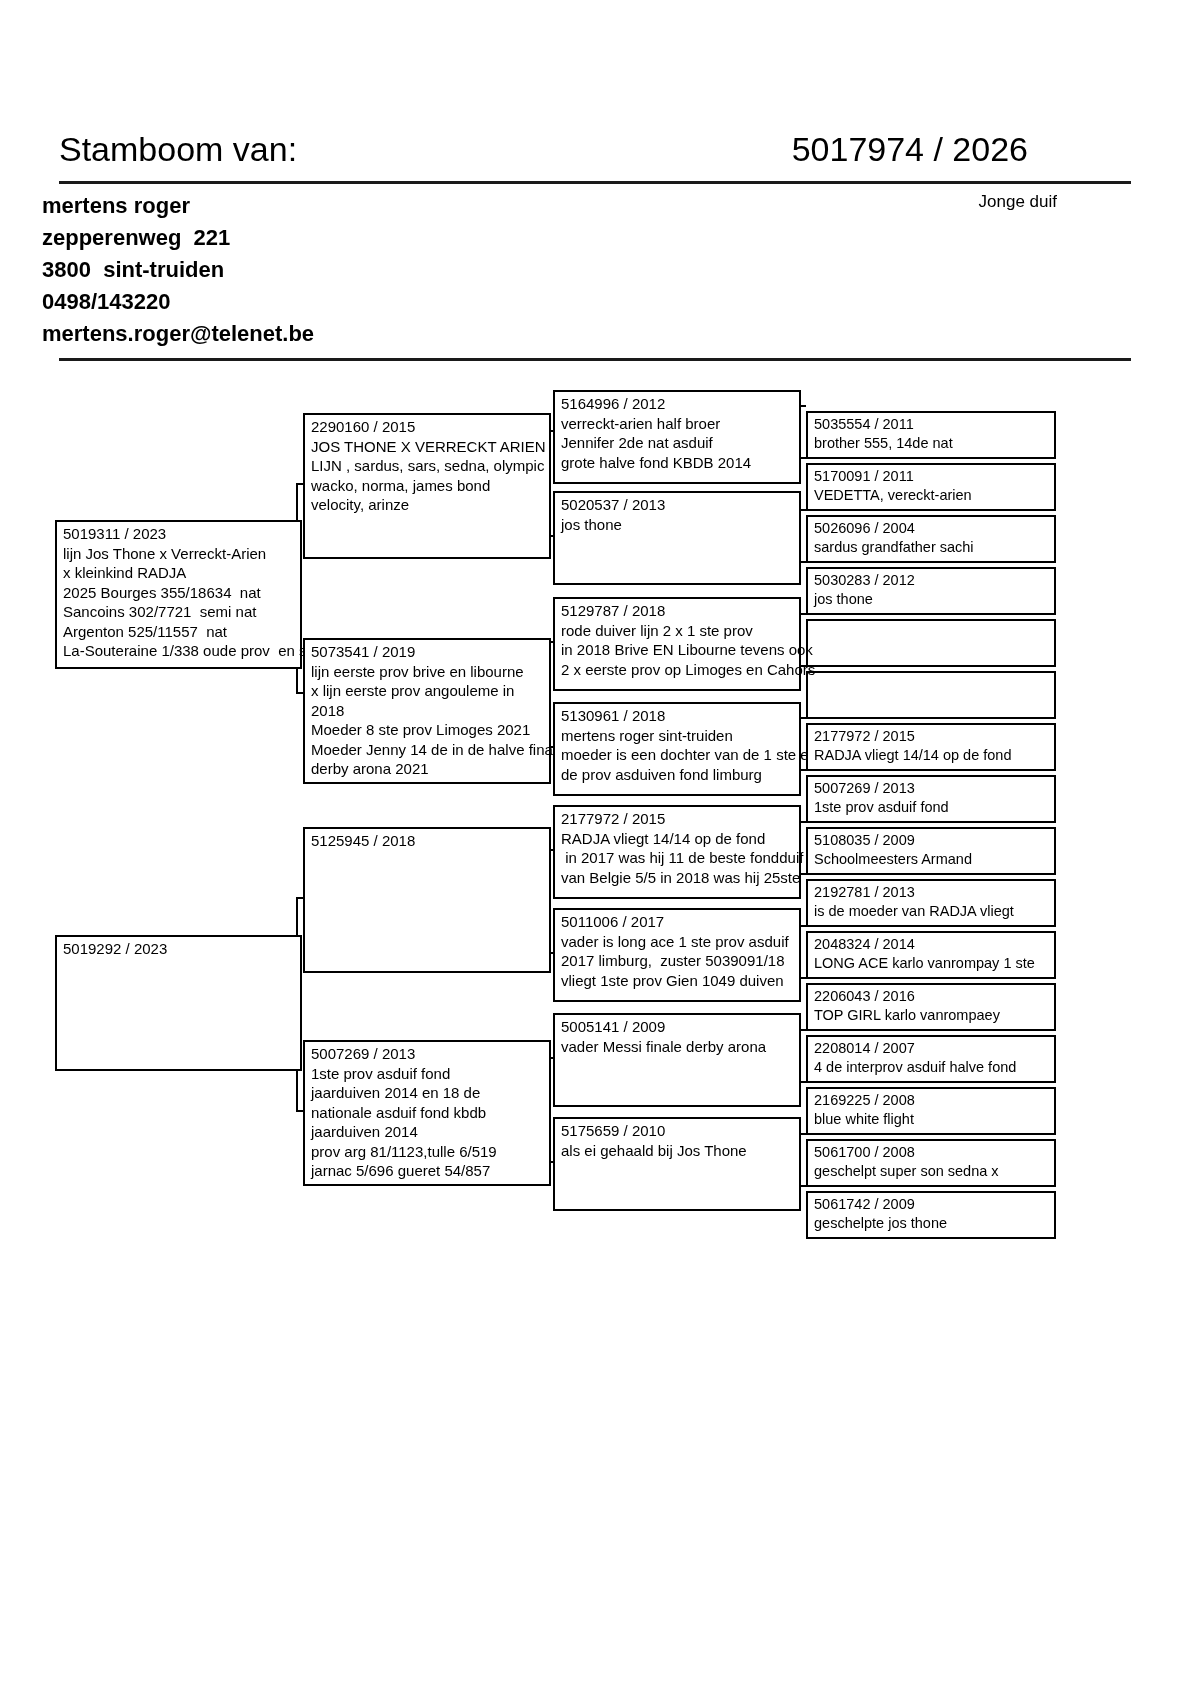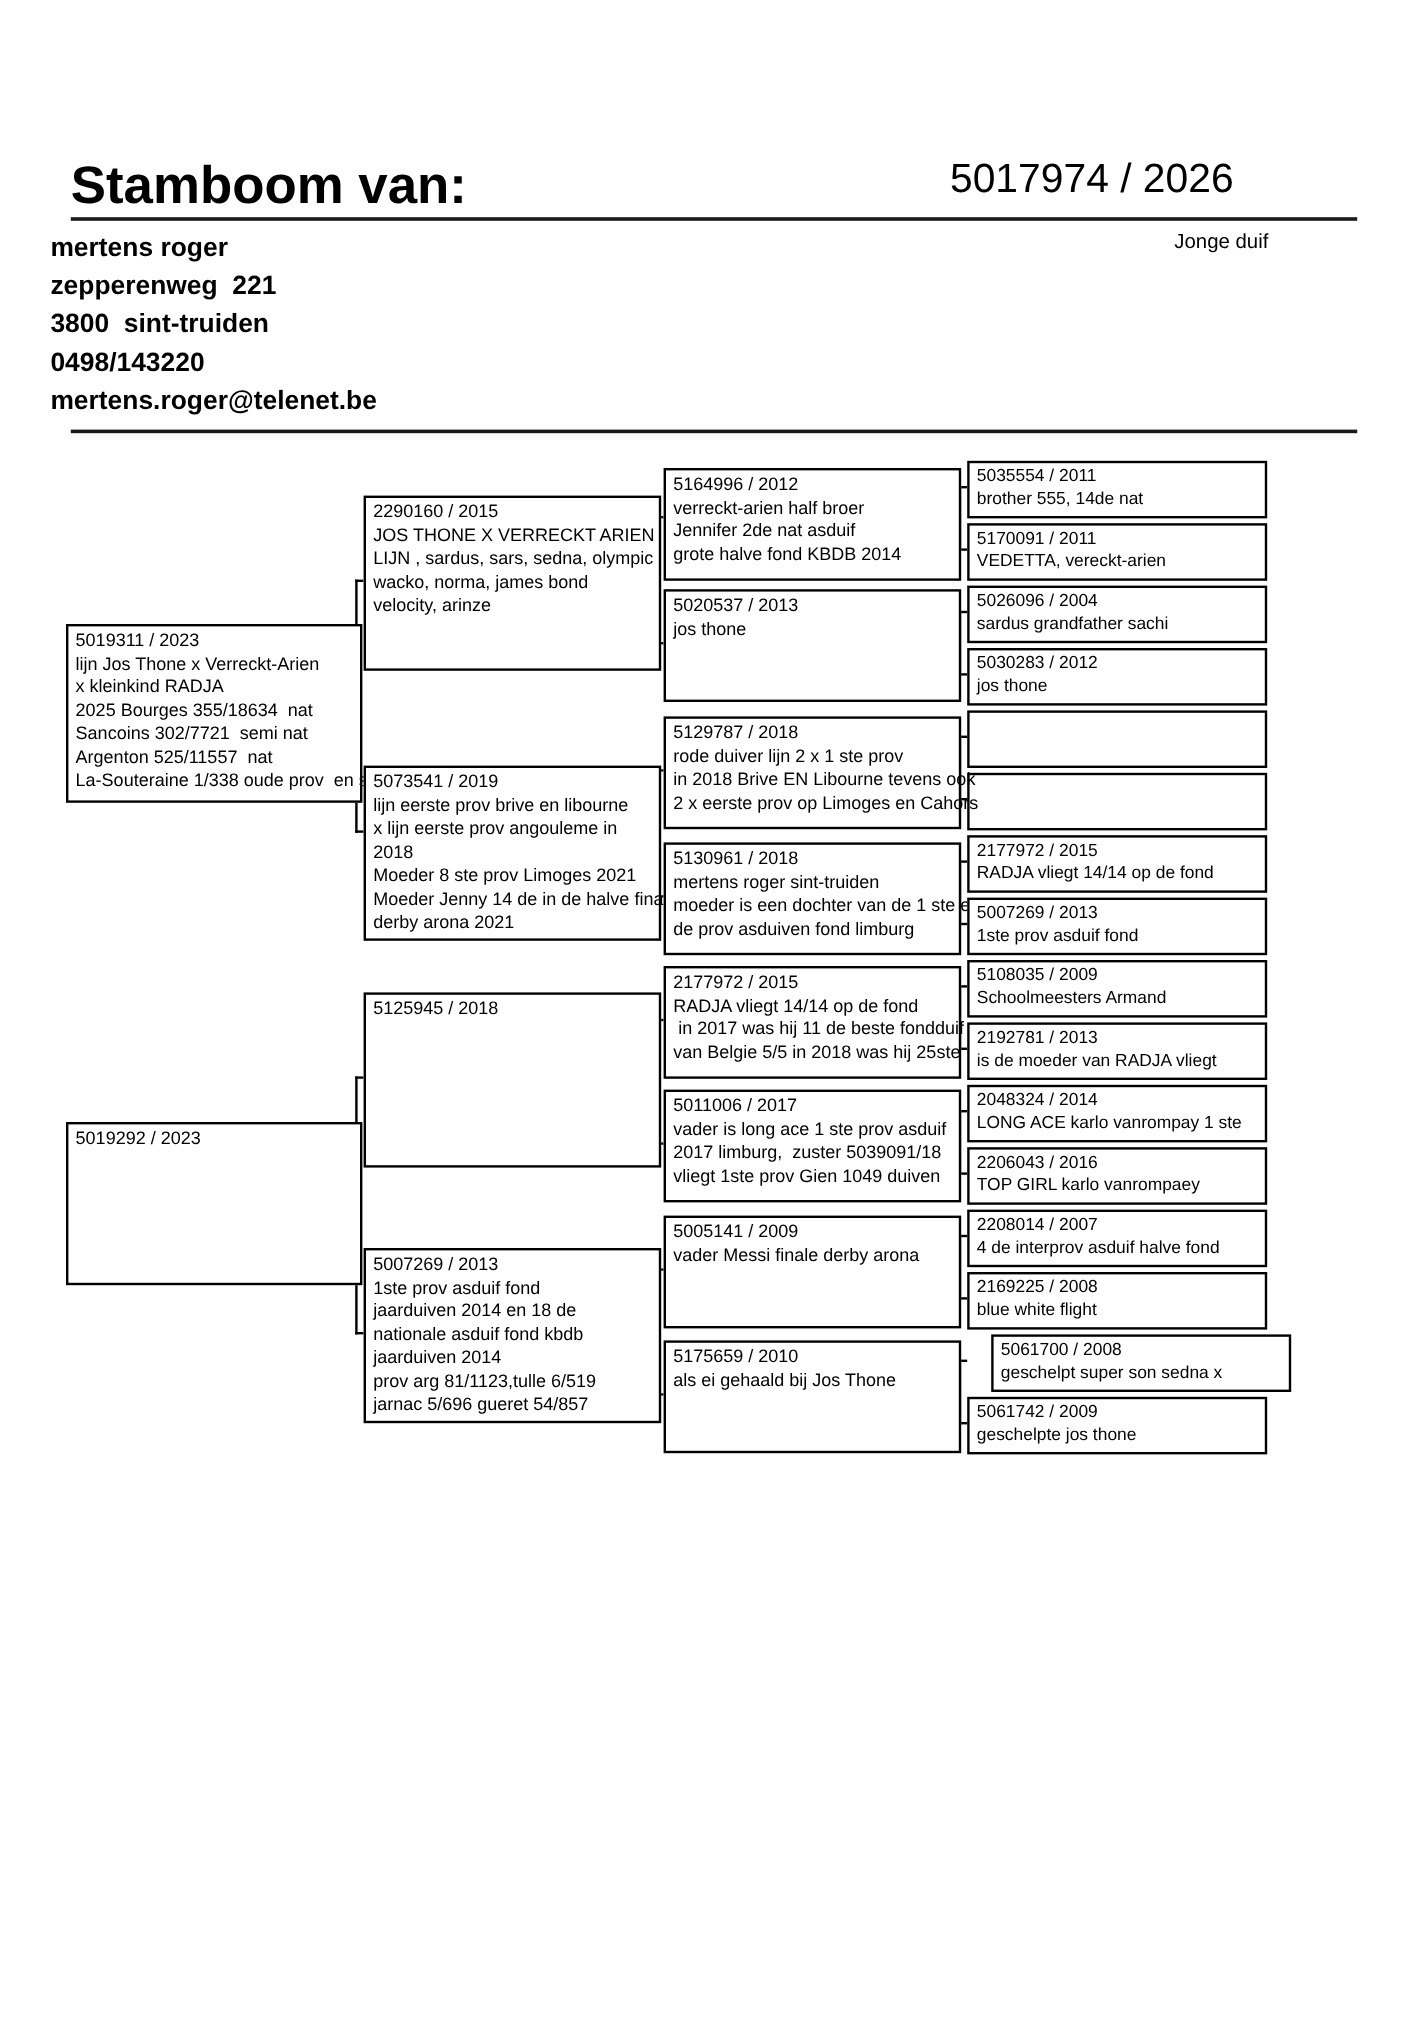--- a/index.html
+++ b/index.html
@@ -1,33 +1,33 @@
 <!DOCTYPE html>
 <html><head>
 <meta charset="utf-8">
 <style>
   html,body { margin:0; padding:0; background:#fff; }
   .page {
     position:relative; width:1190px; height:1683px; background:#ffffff;
     font-family:"Liberation Sans","DejaVu Sans",sans-serif; color:#000;
     overflow:hidden;
   }
-  .hdr-title { position:absolute; left:59px; top:130px; font-size:44px; letter-spacing:0;font-weight:bold; }
+  .hdr-title { position:absolute; left:59px; top:130px; font-size:34px; letter-spacing:0; }
   .hdr-ring  { position:absolute; right:162px; top:130px; font-size:34px; }
   .rule { position:absolute; left:59px; width:1072px; height:3px; background:#1a1a1a; }
   .rule1 { top:181px; }
   .rule2 { top:358px; }
   .owner-line { position:absolute; left:42px; font-size:22px; white-space:pre;font-weight:bold; }
   .category { position:absolute; right:133px; top:192px; font-size:17px; }
   .box {
     position:absolute; border:2px solid #000; background:#fff;
     font-size:15px; line-height:19.5px; padding:2px 0 0 6px;
   }
   .box .bid, .box .bdesc { white-space:pre; }
-  .box.small { font-size:14.5px; line-height:19px; }
+  .box.small { font-size:14.5px; line-height:19px;margin-top:27px; }
   .box.empty { background:transparent; }
   .conn { position:absolute; background:#000; }
 </style>
 </head>
 <body>
 
 <div class="page">
 
   <div class="hdr-title">Stamboom van:</div>
   <div class="hdr-ring">5017974 / 2026</div>
@@ -236,21 +236,21 @@
     <div class="bdesc">TOP GIRL karlo vanrompaey</div>
   </div>
   <div class="box small" style="left:806px;top:1008px;width:240px;height:42px">
     <div class="bid">2208014 / 2007</div>
     <div class="bdesc">4 de interprov asduif halve fond</div>
   </div>
   <div class="box small" style="left:806px;top:1060px;width:240px;height:42px">
     <div class="bid">2169225 / 2008</div>
     <div class="bdesc">blue white flight</div>
   </div>
-  <div class="box small" style="left:826px;top:1112px;width:240px;height:42px">
+  <div class="box small" style="left:806px;top:1112px;width:240px;height:42px">
     <div class="bid">5061700 / 2008</div>
     <div class="bdesc">geschelpt super son sedna x</div>
   </div>
   <div class="box small" style="left:806px;top:1164px;width:240px;height:42px">
     <div class="bid">5061742 / 2009</div>
     <div class="bdesc">geschelpte jos thone</div>
   </div>
 
 </div>
 

